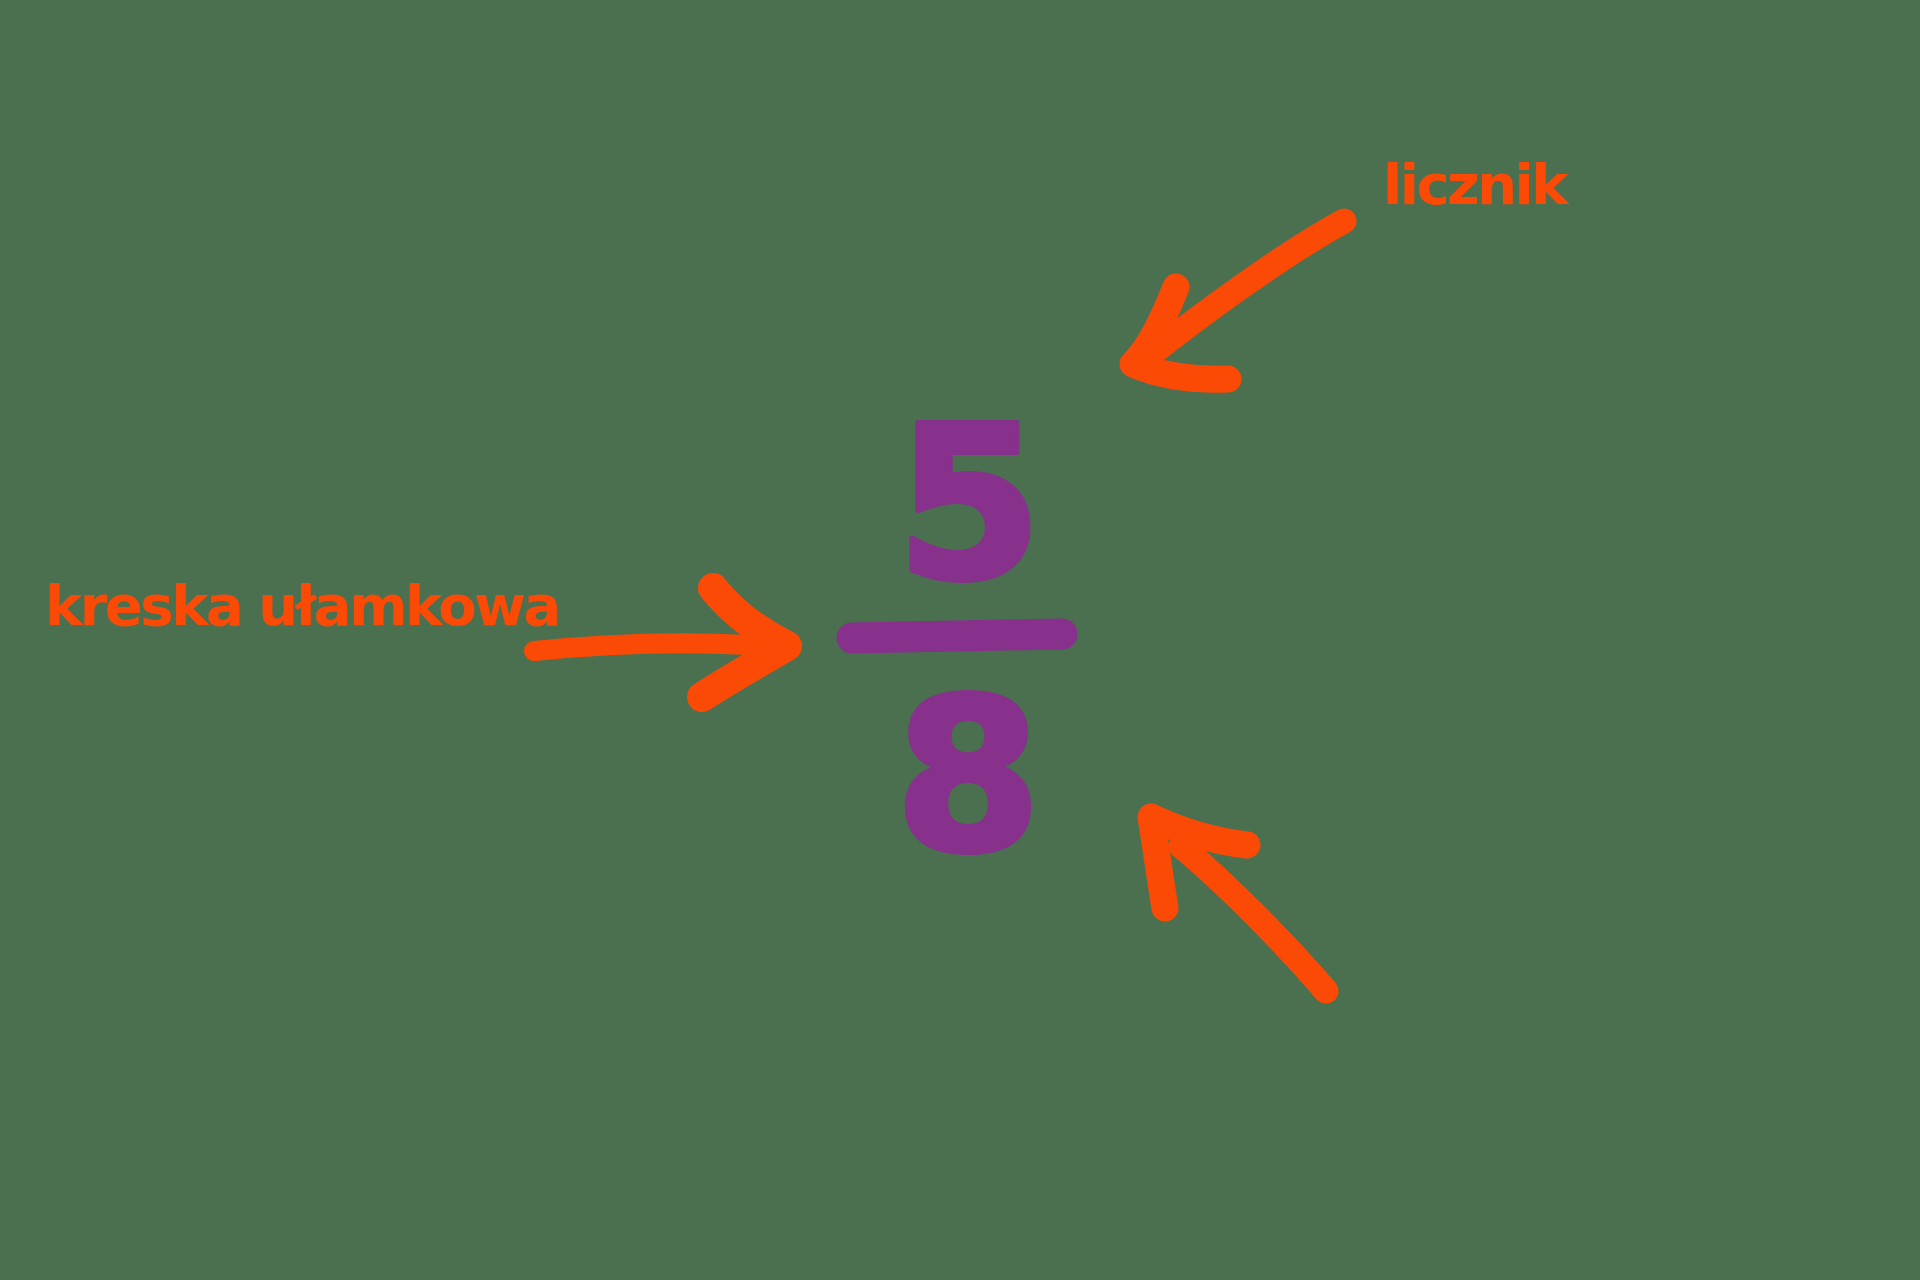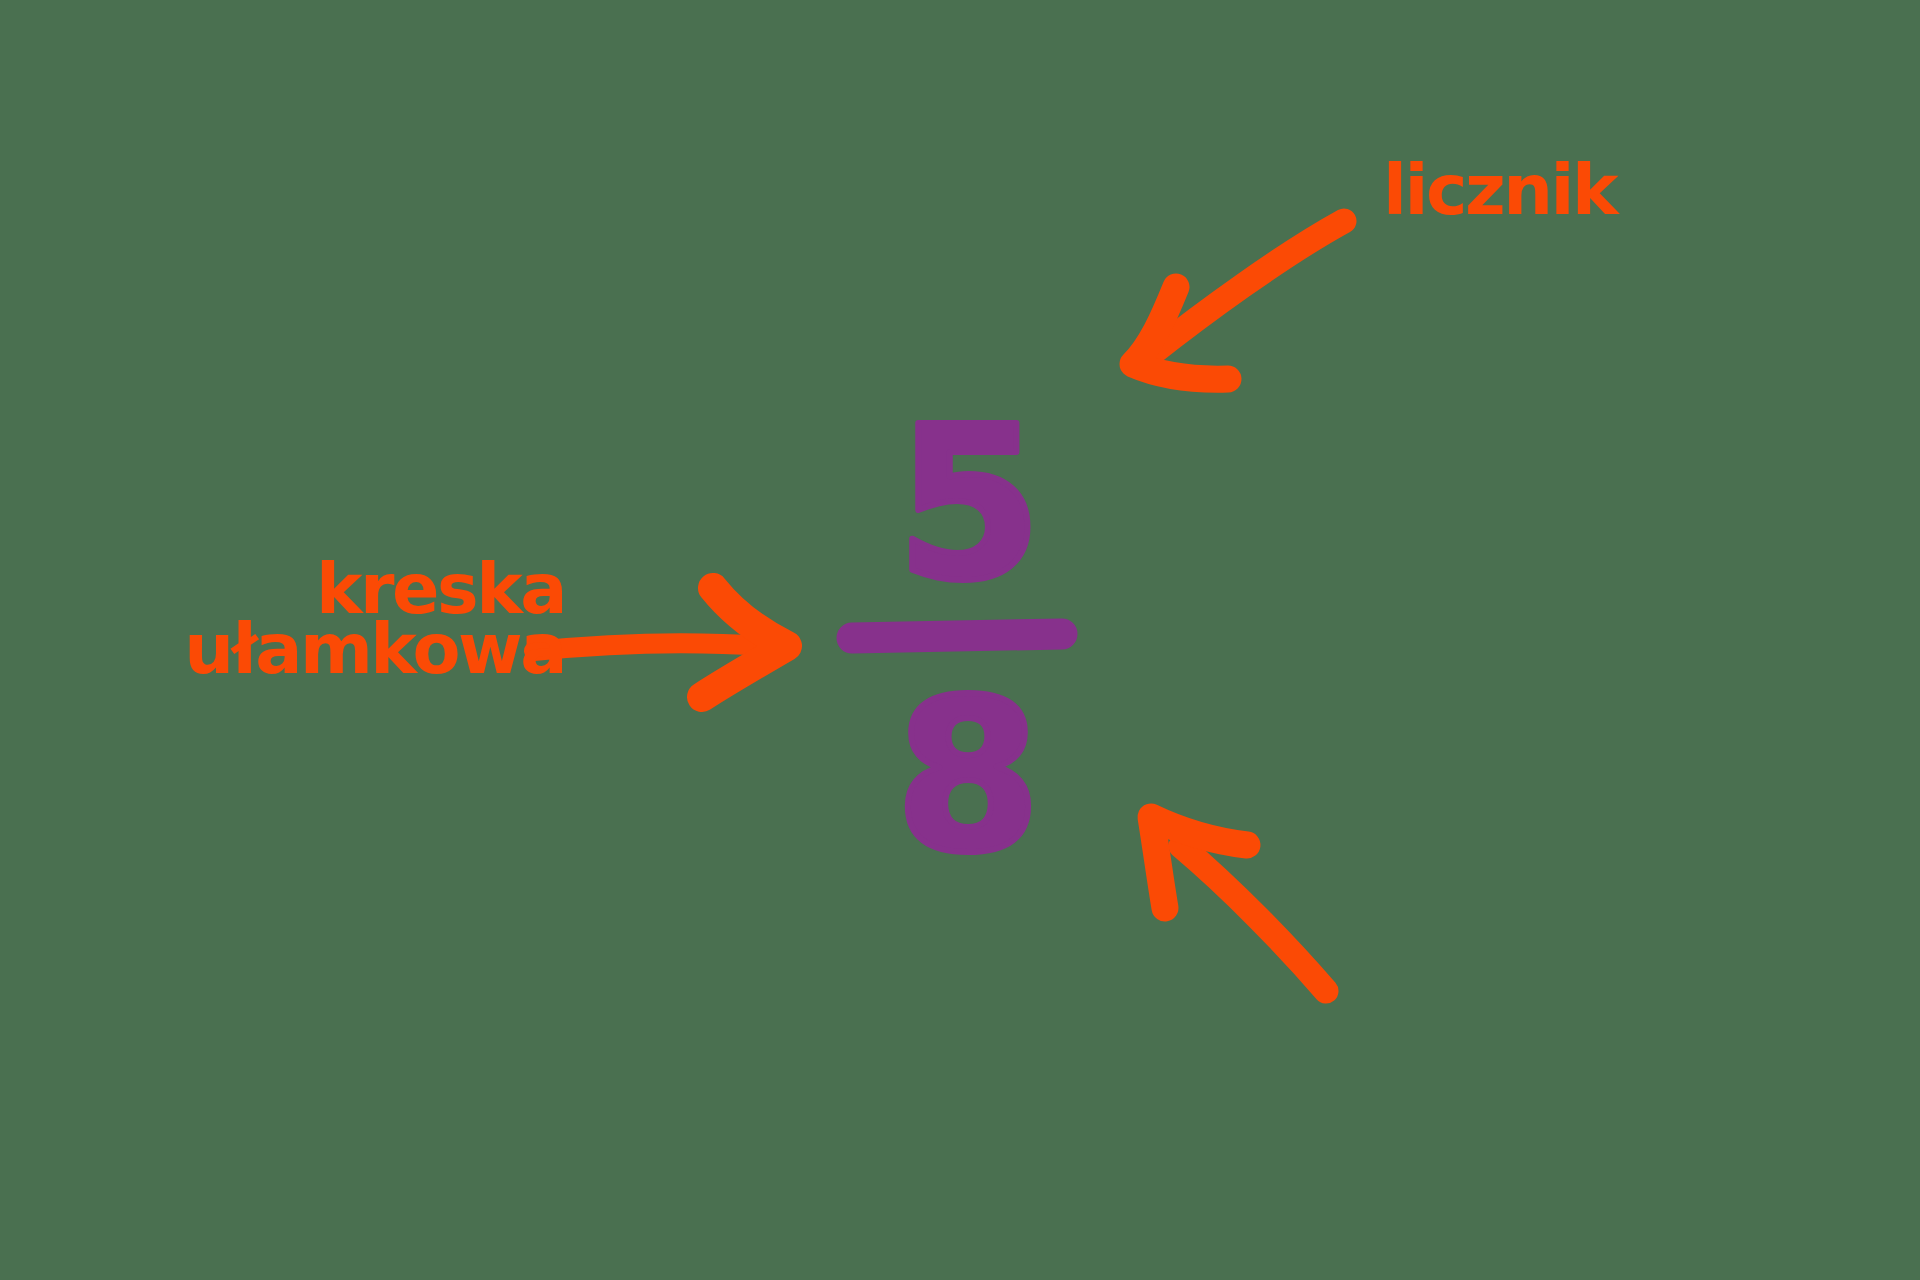--- a/index.html
+++ b/index.html
@@ -21,35 +21,35 @@
     left: 0;
     top: 0;
     width: 1920px;
     height: 1280px;
     display: block;
   }
   .label {
     position: absolute;
     font-family: "DejaVu Sans", sans-serif;
     font-weight: 700;
-    font-size: 70px;
+    font-size: 56px;
     line-height: 0.85;
     letter-spacing: -2.5px;
     color: #FB4A05;
     white-space: normal;
   }
   .label-licznik {
     left: 1383px;
     top: 161px;
   }
   .label-kreska {
     left: 45px;
-    top: 560px;
+    top: 582px;
     width: 520px;
-    text-align: right;
+    text-align: left;
   }
   .label-mianownik {
     left: 1383px;
     top: 981px;
   }
   .frac-digit {
     font-family: "DejaVu Sans", sans-serif;
     font-weight: 700;
     font-size: 210px;
     fill: #87318C;

